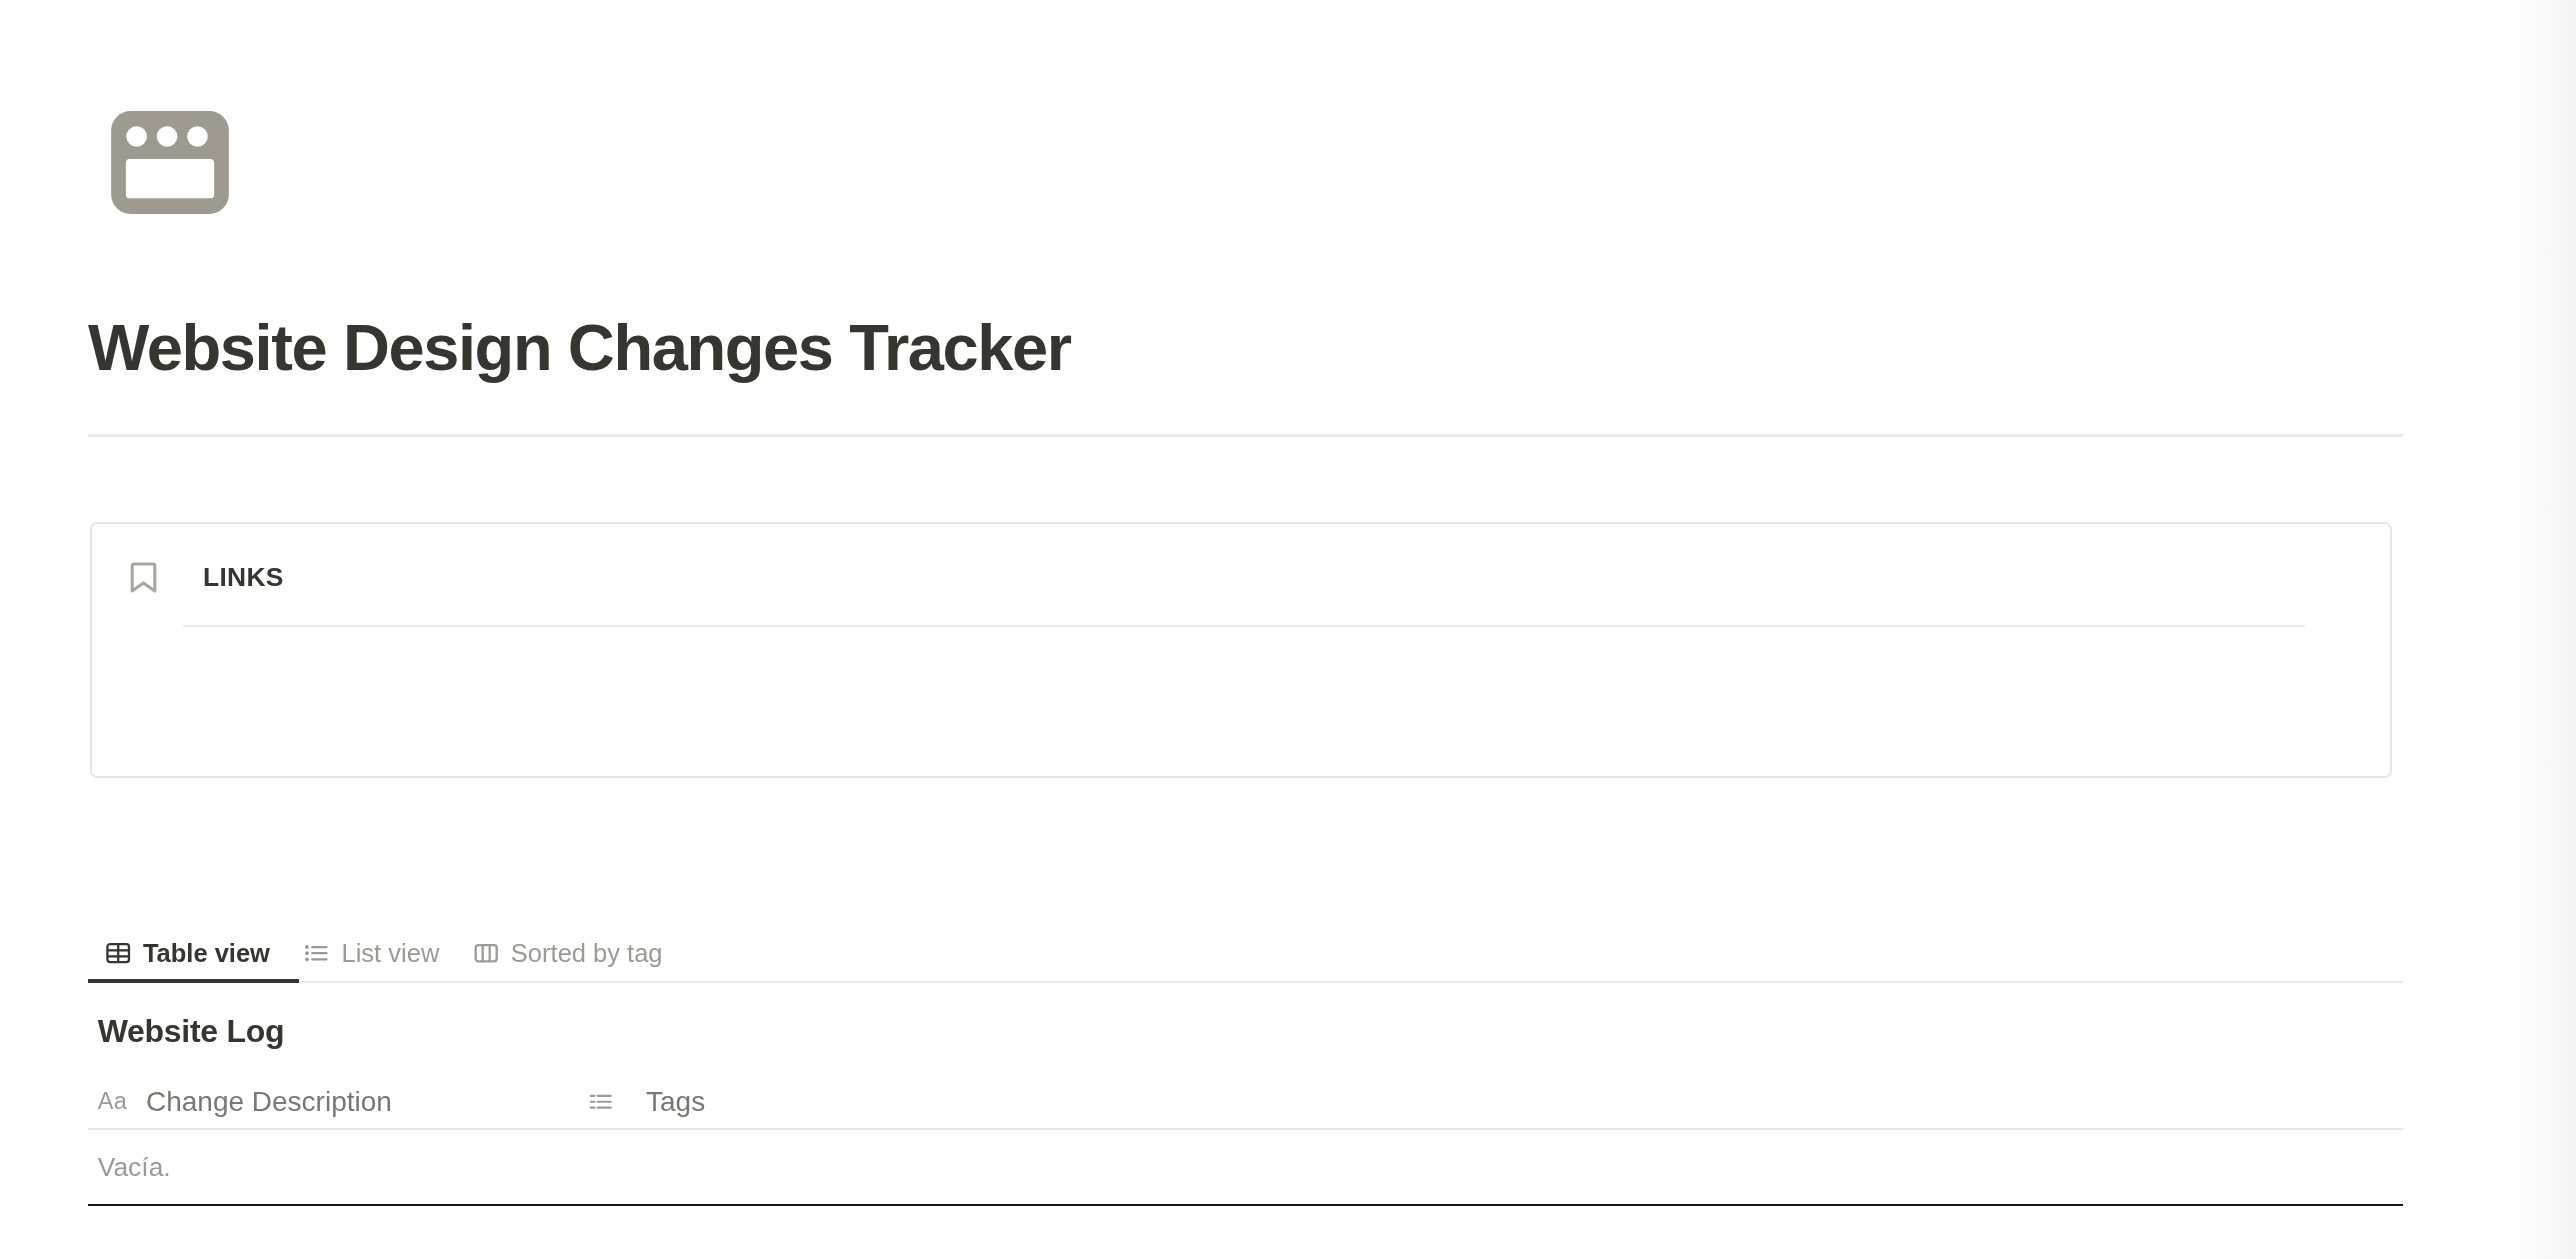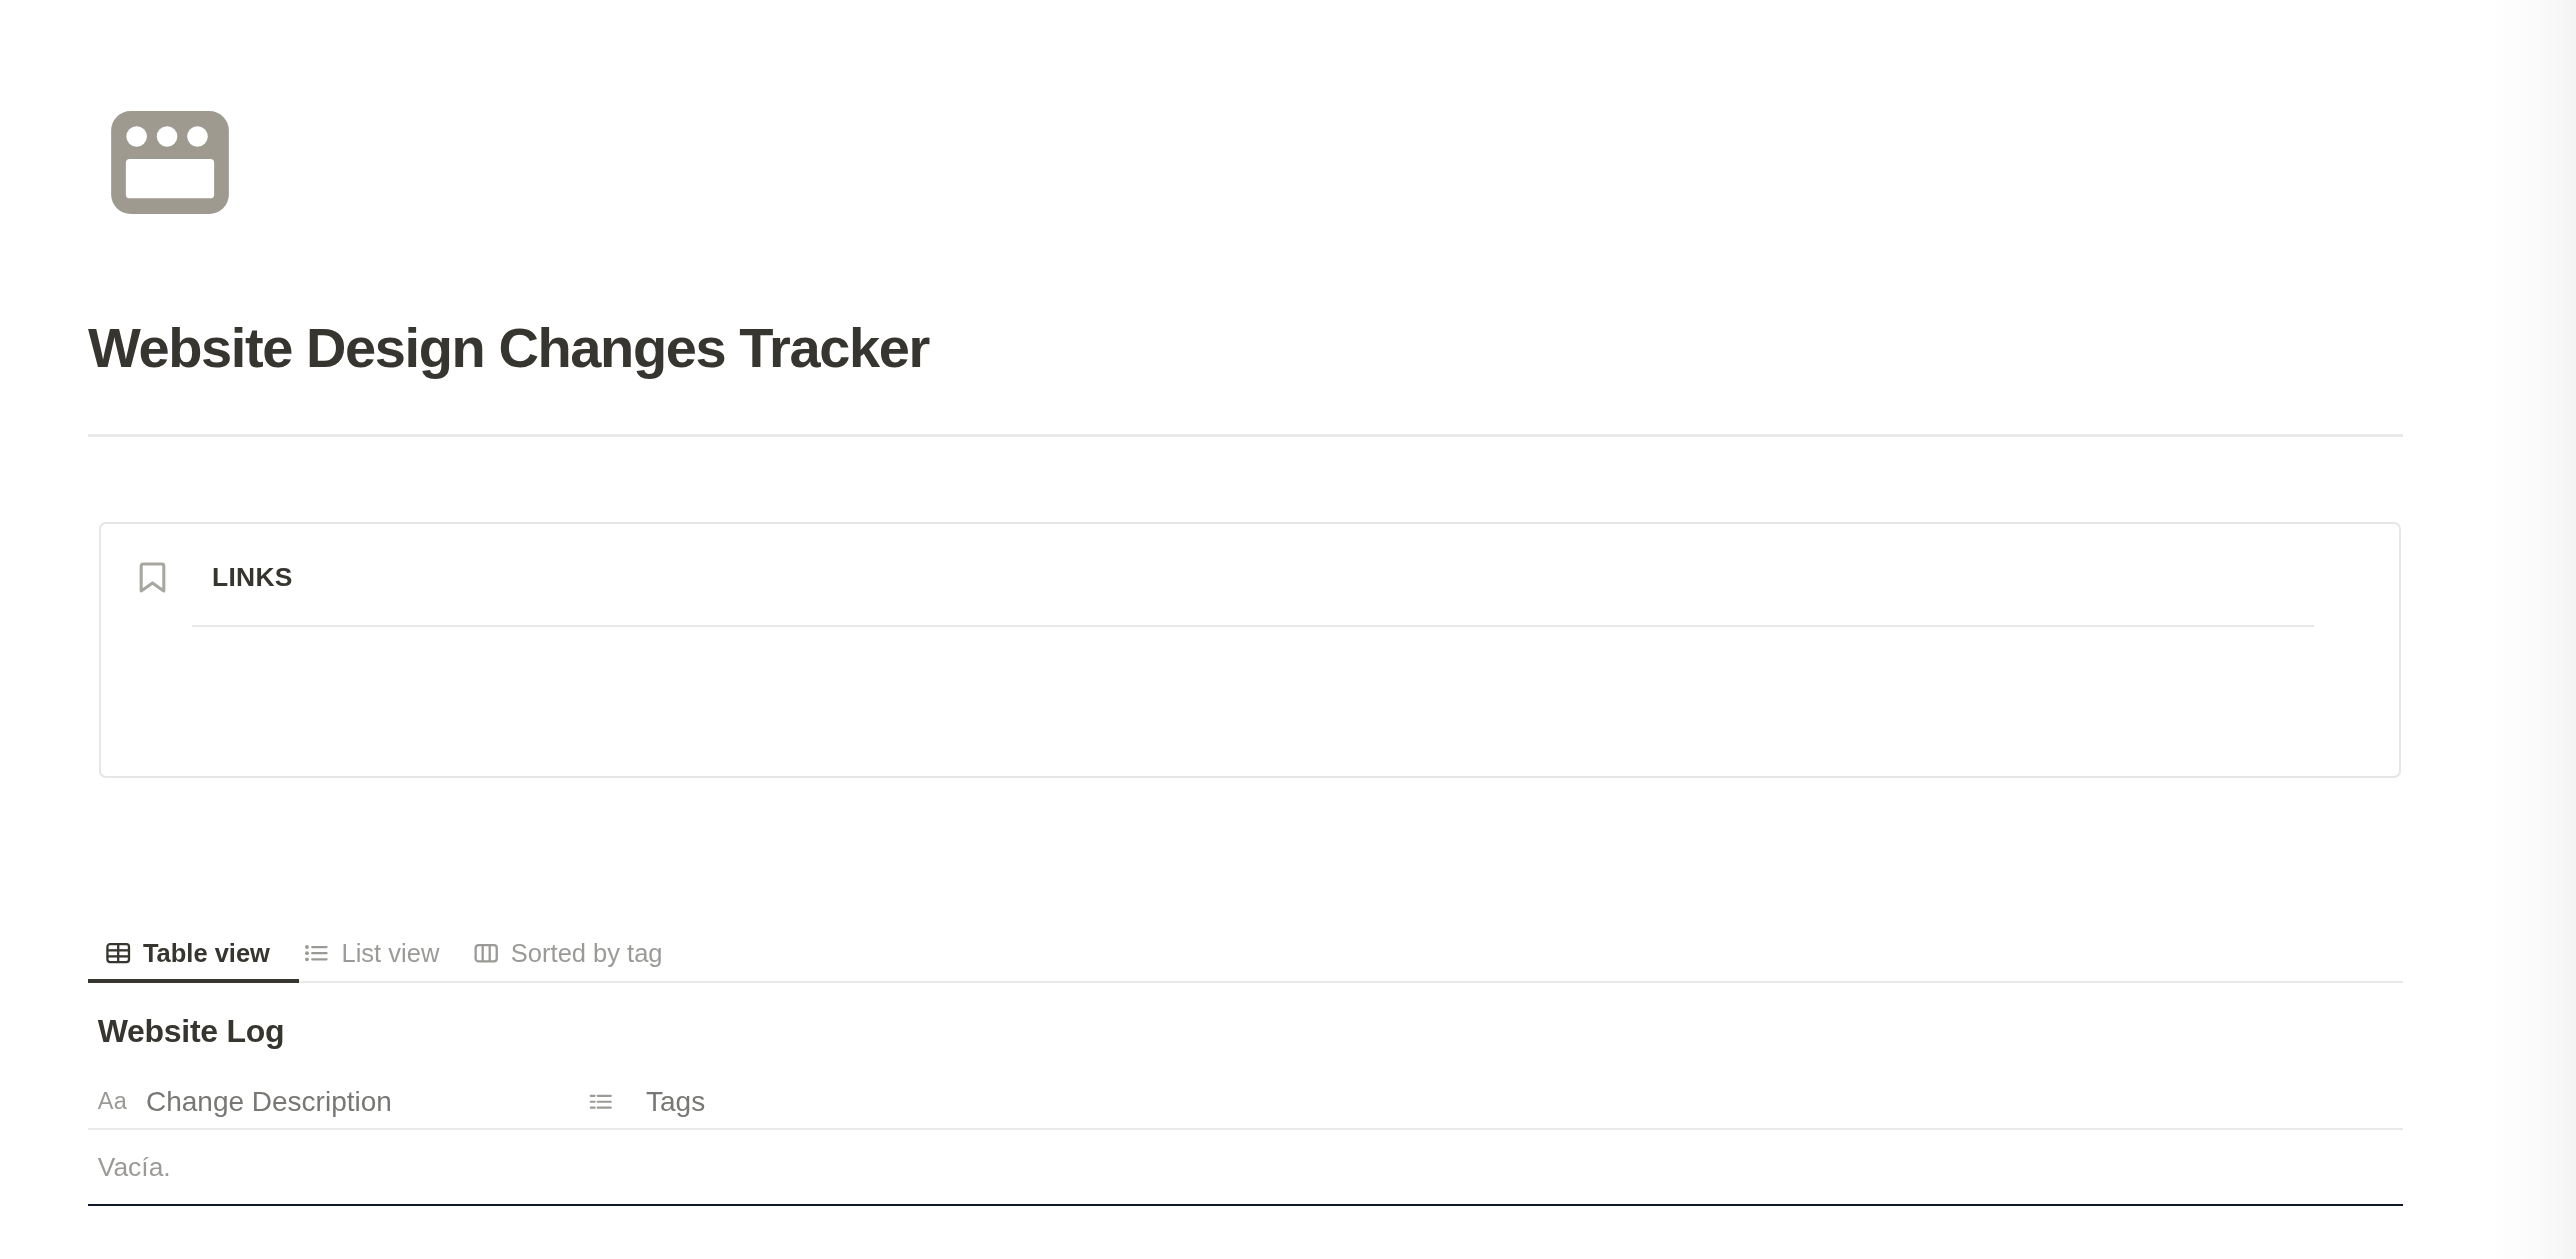--- a/index.html
+++ b/index.html
@@ -51,41 +51,41 @@
     display: block;
     width: 118px;
     height: 103px;
   }
 
   
   .page-title {
     position: absolute;
     left: 0px;
     top: 309px;
-    font-size: 56px;
+    font-size: 65px;
     line-height: 78px;
     font-weight: 700;
     letter-spacing: -1.4px;
     color: #37352f;
     white-space: nowrap;
   }
 
   .title-divider {
     position: absolute;
     left: 0px;
     top: 434px;
     width: 2315px;
     height: 2.9px;
     background: #e9e9e7;
   }
 
   
   .links-card {
     position: absolute;
-    left: 11px;
+    left: 2px;
     top: 522px;
     width: 2302px;
     height: 256px;
     border: 2px solid #e6e6e4;
     border-radius: 6.9px;
     background: #ffffff;
   }
 
   .links-head {
     position: absolute;

